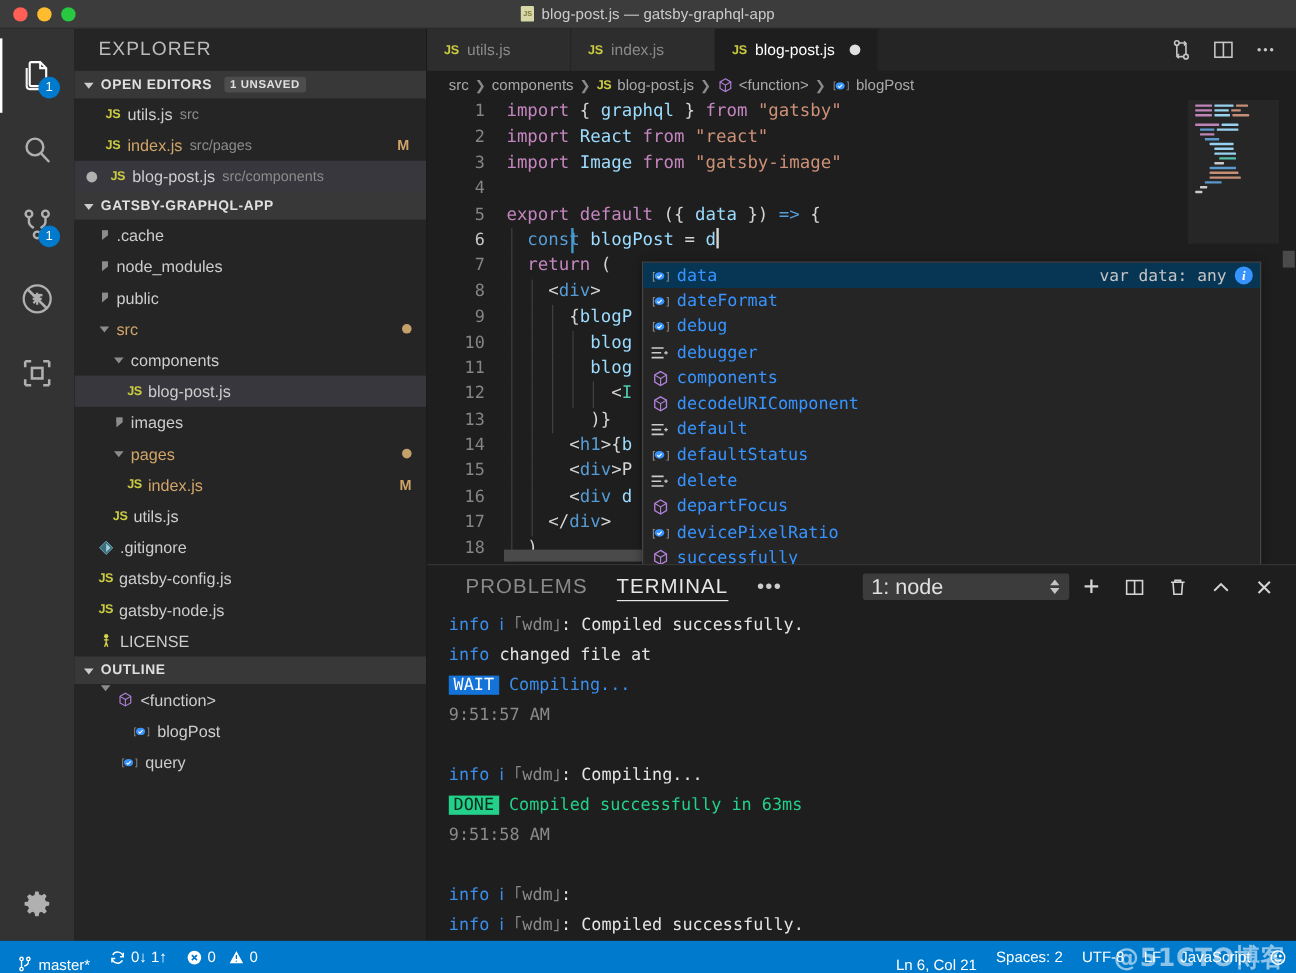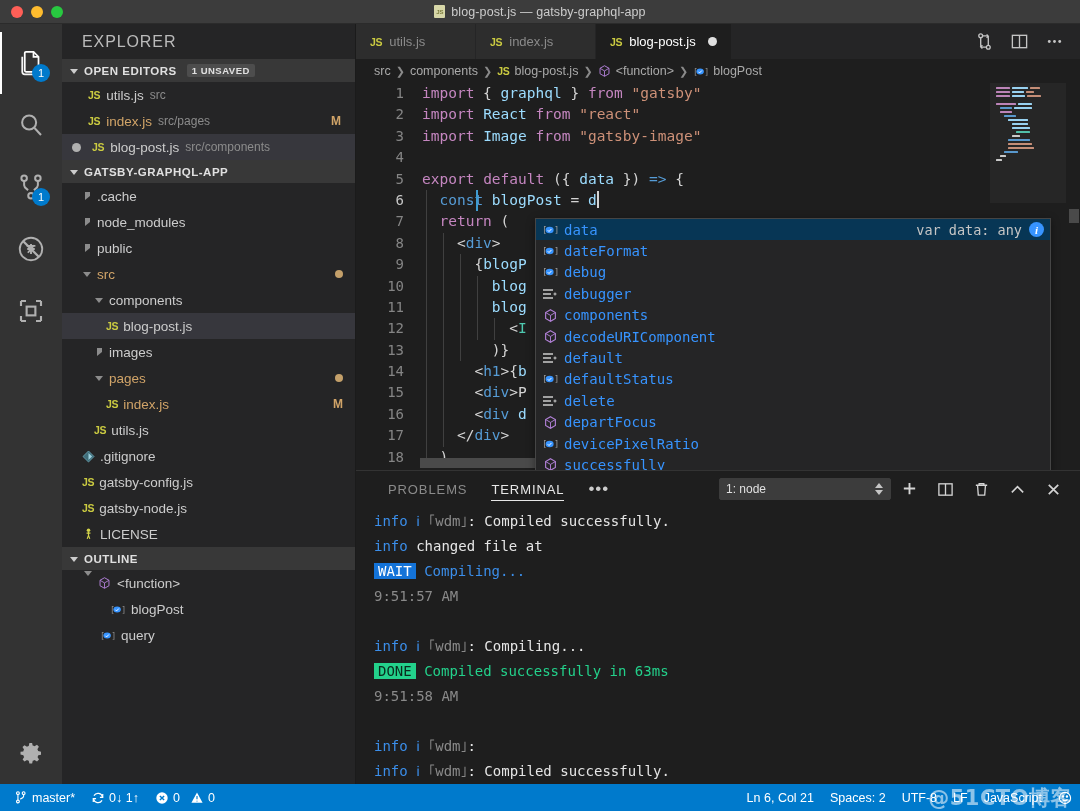--- a/index.html
+++ b/index.html
@@ -292,40 +292,40 @@
   .panel {
     flex: 0 0 259px; background: #1e1e1e;
     display: flex; flex-direction: column;
     border-top: 1px solid #333333;
   }
   .panel-header {
     height: 36px; flex: 0 0 36px;
     display: flex; align-items: center; padding-left: 20px; gap: 0;
   }
   .p-tab {
-    font-size: 13px; letter-spacing: 0.9px; text-transform: uppercase;
+    font-size: 17px; letter-spacing: 0.9px; text-transform: uppercase;
     color: #8a8a8a; padding: 0 12px; height: 36px;
     display: flex; align-items: center; cursor: pointer;
     position: relative;
   }
   .p-tab.active { color: #e7e7e7; }
   .p-tab.active::after {
     content: ""; position: absolute; left: 12px; right: 12px; bottom: 6px;
     height: 1px; background: #e7e7e7;
   }
   .p-more {
     color: #cccccc; font-size: 17px; letter-spacing: 1px;
     padding: 0 12px; cursor: pointer; display: flex; align-items: center;
     height: 36px;
   }
   .term-select {
     margin-left: auto; margin-right: 10px;
     width: 172px; height: 22px; background: #3c3c3c;
     border: 1px solid #3c3c3c; color: #e0e0e0;
-    font-size: 12px; display: flex; align-items: center;
+    font-size: 18px; display: flex; align-items: center;
     padding: 0 6px; position: relative; cursor: pointer;
     border-radius: 2px;
   }
   .sel-arrows {
     position: absolute; right: 7px; top: 50%; transform: translateY(-50%);
     display: flex; flex-direction: column; gap: 2px;
   }
   .panel-actions { display: flex; align-items: center; gap: 19px; padding-right: 18px; }
   .pa { cursor: pointer; display: flex; align-items: center; }
 
@@ -351,21 +351,21 @@
     display: flex; align-items: center;
     color: #ffffff; font-size: 12.5px;
     position: relative;
   }
   .sb-left { display: flex; align-items: center; }
   .sb-right { margin-left: auto; display: flex; align-items: center; }
   .sb-item {
     padding: 0 8px; height: 27px; display: flex; align-items: center;
     gap: 4px; cursor: pointer; white-space: nowrap;
   }
-  .sb-item:first-child { padding-left: 14px; }
+  .sb-item:first-child { padding-left: 14px; align-items: flex-end; }
   .watermark {
     position: absolute; right: 8px; top: 50%; transform: translateY(-50%);
     font-size: 21px; font-weight: bold; color: rgba(255,255,255,0.55);
     letter-spacing: 0.5px; pointer-events: none;
     font-family: "DejaVu Sans", sans-serif;
   }
 </style>
 </head>
 <body>
 

